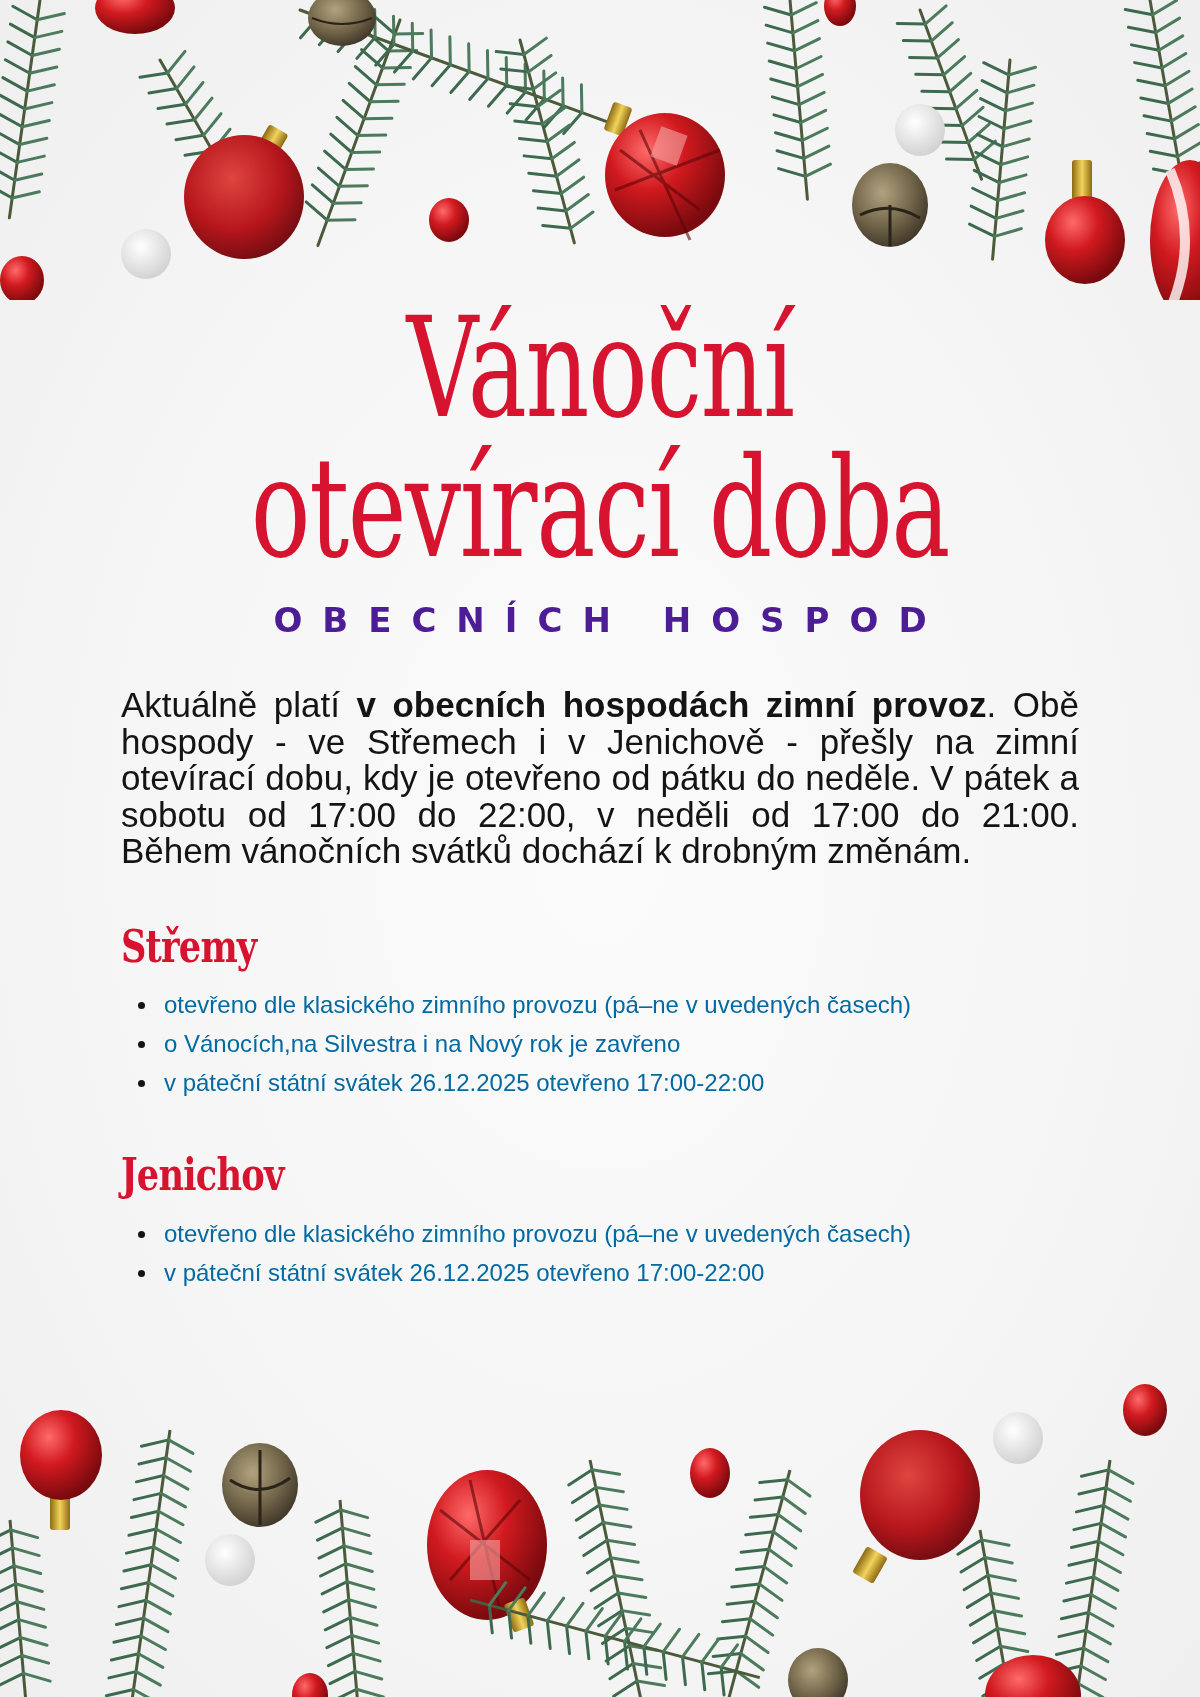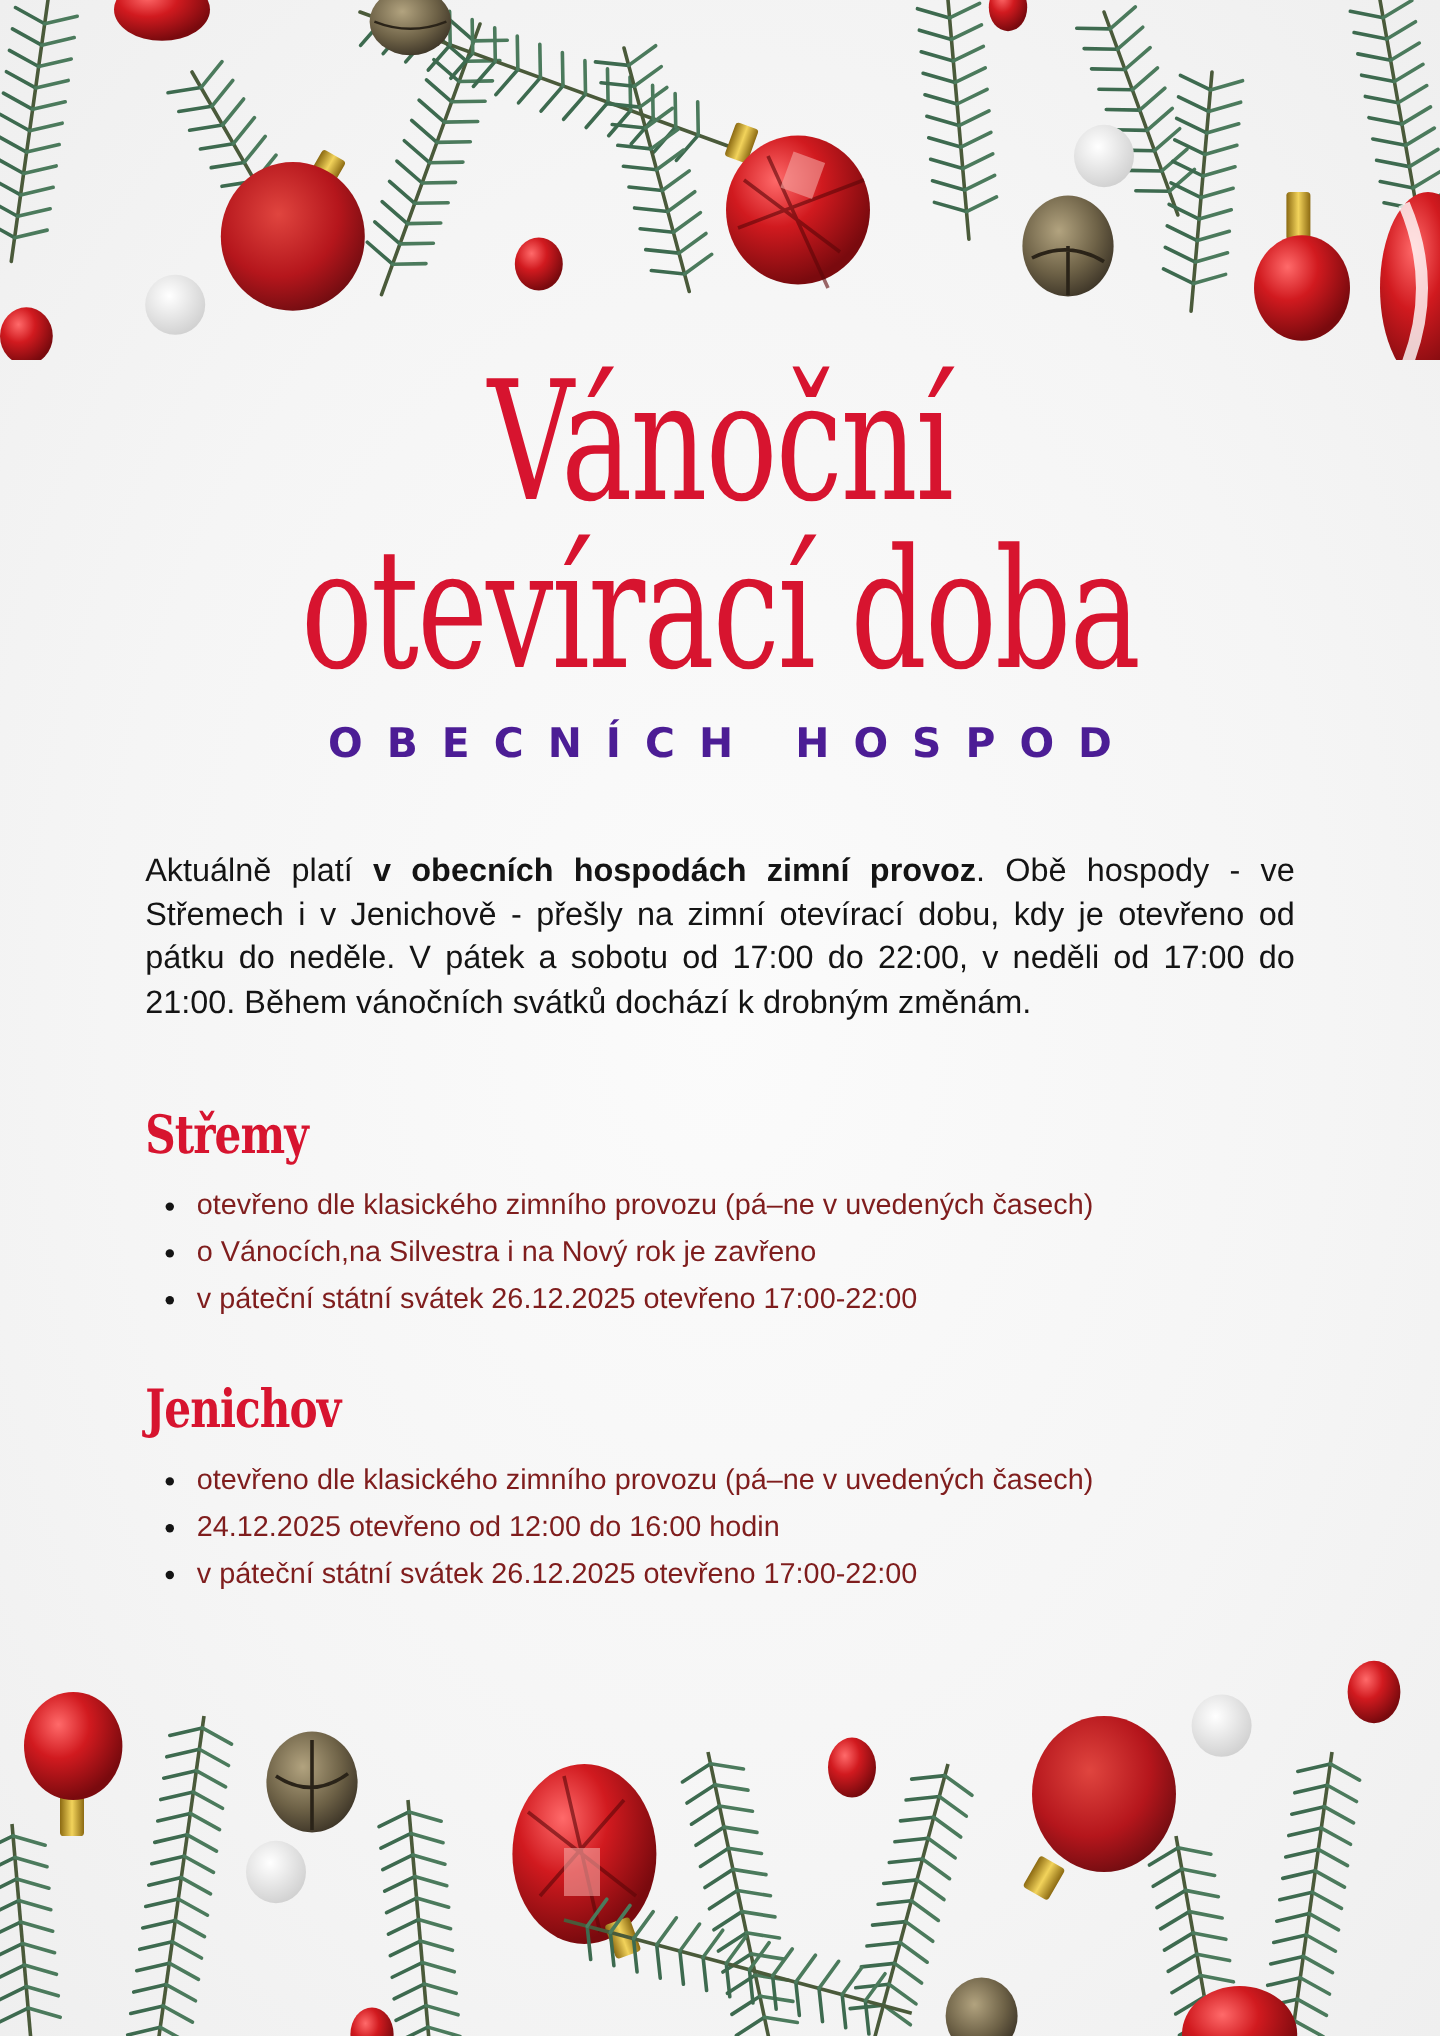--- a/index.html
+++ b/index.html
@@ -41,25 +41,24 @@
       font-size: 34px;
       letter-spacing: 20px;
       color: #4c1d95;
       padding-left: 20px;
     }
 
     .intro {
       position: absolute;
       top: 687px; left: 121px; width: 958px;
       font-family: "Liberation Sans", sans-serif;
-      font-size: 27px;
+      font-size: 35px;
       line-height: 36.5px;
       color: #141414;
       text-align: justify;
-      margin-top: 20px;
     }
     .intro b { font-weight: bold; }
 
     .section-title {
       position: absolute;
       left: 121px;
       color: #d7142f;
       font-family: "DejaVu Serif", "Liberation Serif", serif;
       font-size: 44px;
       line-height: 1;
@@ -69,21 +68,21 @@
     }
     .st-stremy { top: 925px; }
     .st-jenichov { top: 1153px; }
 
     ul.list {
       position: absolute;
       left: 136px;
       list-style: none;
       font-family: "Liberation Sans", sans-serif;
       font-size: 24px;
-      color: #7f1d1d;
+      color: #0369a1;
     }
     ul.list li {
       position: relative;
       padding-left: 28px;
       height: 39px;
       line-height: 39px;
       white-space: nowrap;
     }
     ul.list li::before {
       content: "";
@@ -306,21 +305,20 @@
 <h2 class="section-title st-stremy">Střemy</h2>
 <ul class="list list-stremy">
   <li>otevřeno dle klasického zimního provozu (pá–ne v uvedených časech)</li>
   <li>o Vánocích,na Silvestra i na Nový rok je zavřeno</li>
   <li>v páteční státní svátek 26.12.2025 otevřeno 17:00-22:00</li>
 </ul>
 
 <h2 class="section-title st-jenichov">Jenichov</h2>
 <ul class="list list-jenichov">
   <li>otevřeno dle klasického zimního provozu (pá–ne v uvedených časech)</li>
-  <li>24.12.2025 otevřeno od 12:00 do 16:00 hodin</li>
   <li>v páteční státní svátek 26.12.2025 otevřeno 17:00-22:00</li>
 </ul>
 
 <div class="deco deco-bottom">
   <svg width="1200" height="327" viewBox="0 0 1200 327">
     <defs>
       <radialGradient id="bRed" cx="35%" cy="30%" r="70%">
         <stop offset="0%" stop-color="#ff6a6a"></stop>
         <stop offset="45%" stop-color="#d11a1f"></stop>
         <stop offset="100%" stop-color="#7a0a0e"></stop>

